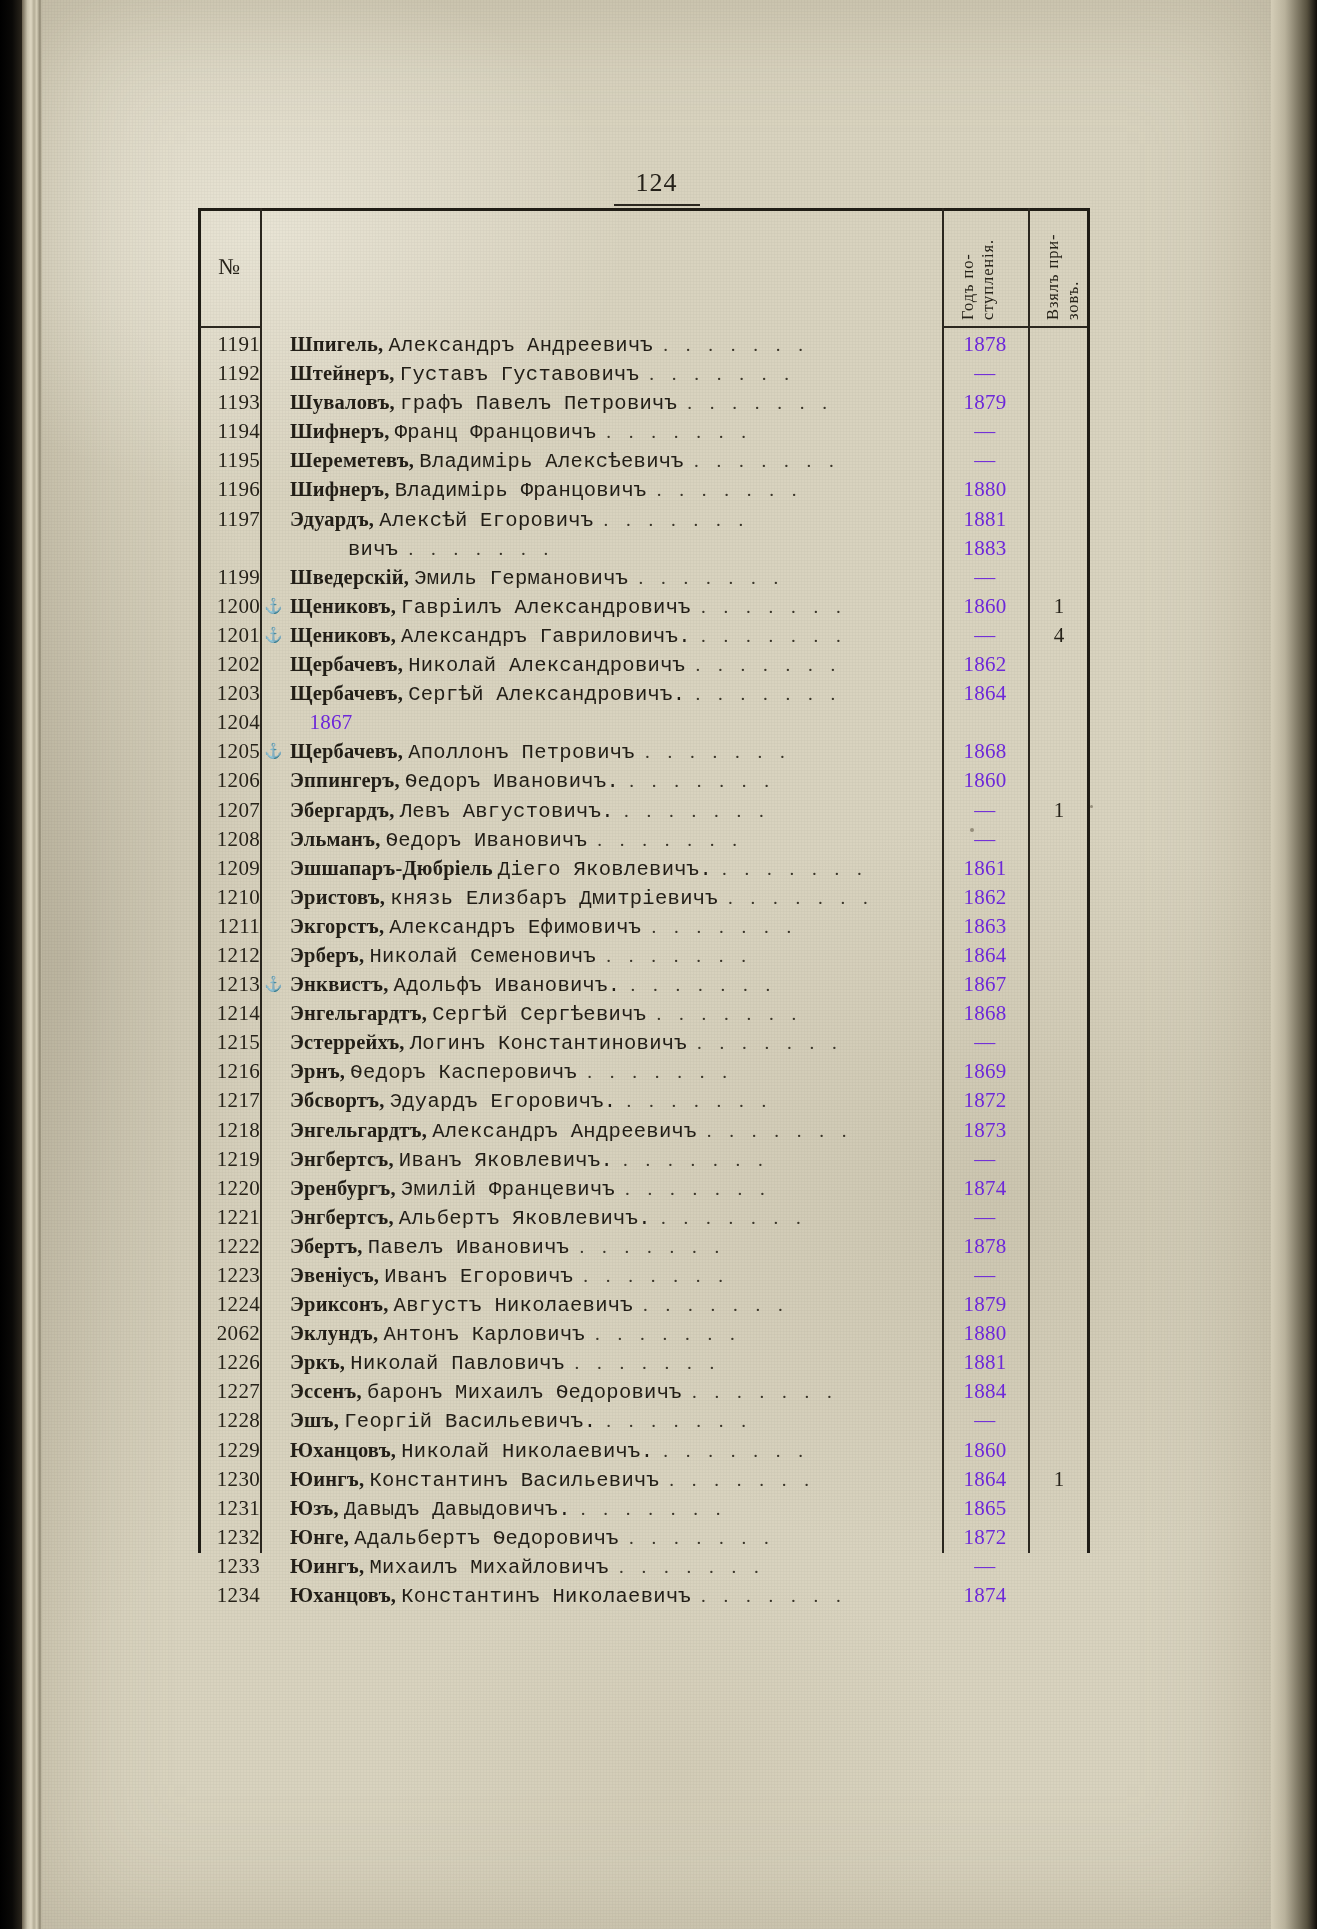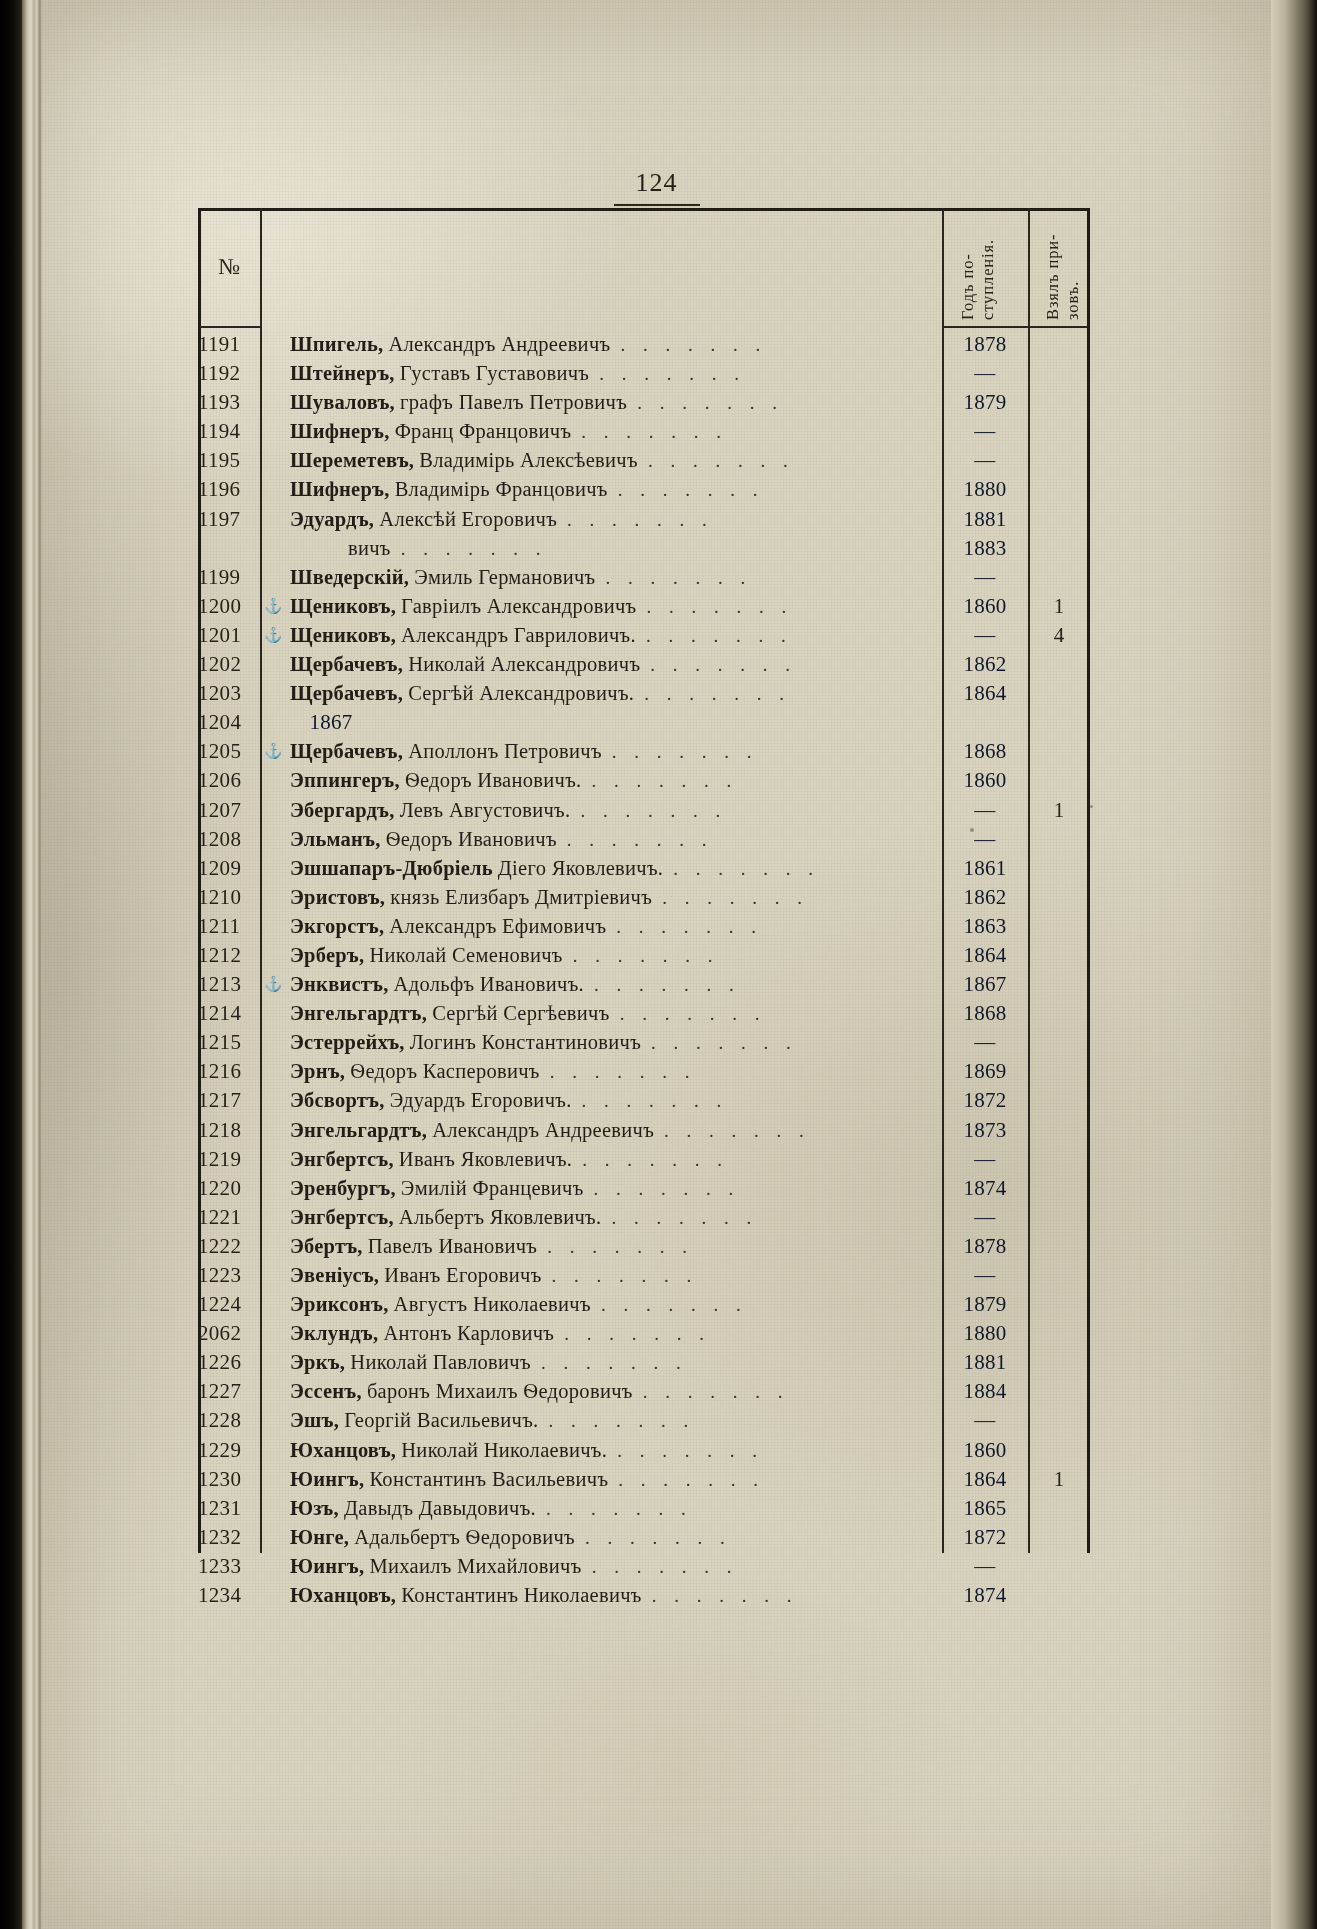--- a/index.html
+++ b/index.html
@@ -173,21 +173,21 @@
   }
   .row {
     position: relative;
     height: 29.1px;
     display: flex;
     align-items: flex-start;
   }
   .c-num {
     width: 62px;
     flex: 0 0 62px;
-    text-align: left;
+    text-align: right;
     font-size: 21px;
     line-height: 29.1px;
     color: #262219;
     letter-spacing: 0.3px;
   }
   .c-anchor {
     width: 28px;
     flex: 0 0 28px;
     text-align: center;
     font-size: 15px;
@@ -198,36 +198,36 @@
     flex: 1 1 auto;
     position: relative;
     font-size: 20.5px;
     line-height: 29.1px;
     color: #221e17;
     white-space: nowrap;
     overflow: hidden;
     padding-left: 2px;
   }
   .c-name .sn { font-weight: bold; letter-spacing: 0.2px; }
-  .c-name .gn { font-weight: normal; letter-spacing: 0.3px; }
+  .c-name .gn { font-weight: normal; letter-spacing: 0.3px; font-family: Liberation Mono, monospace; }
   .leader {
     display: inline-block;
     color: #3a3529;
     letter-spacing: 6.5px;
     font-size: 19px;
     padding-left: 10px;
     vertical-align: baseline;
   }
   .c-year {
     width: 86px;
     flex: 0 0 86px;
     text-align: center;
     font-size: 21px;
     line-height: 29.1px;
-    color: #0f172a;
+    color: #6d28d9;
     letter-spacing: 0.3px;
   }
   .c-prize {
     width: 62px;
     flex: 0 0 62px;
     text-align: center;
     font-size: 21px;
     line-height: 29.1px;
     color: #262219;
   }

